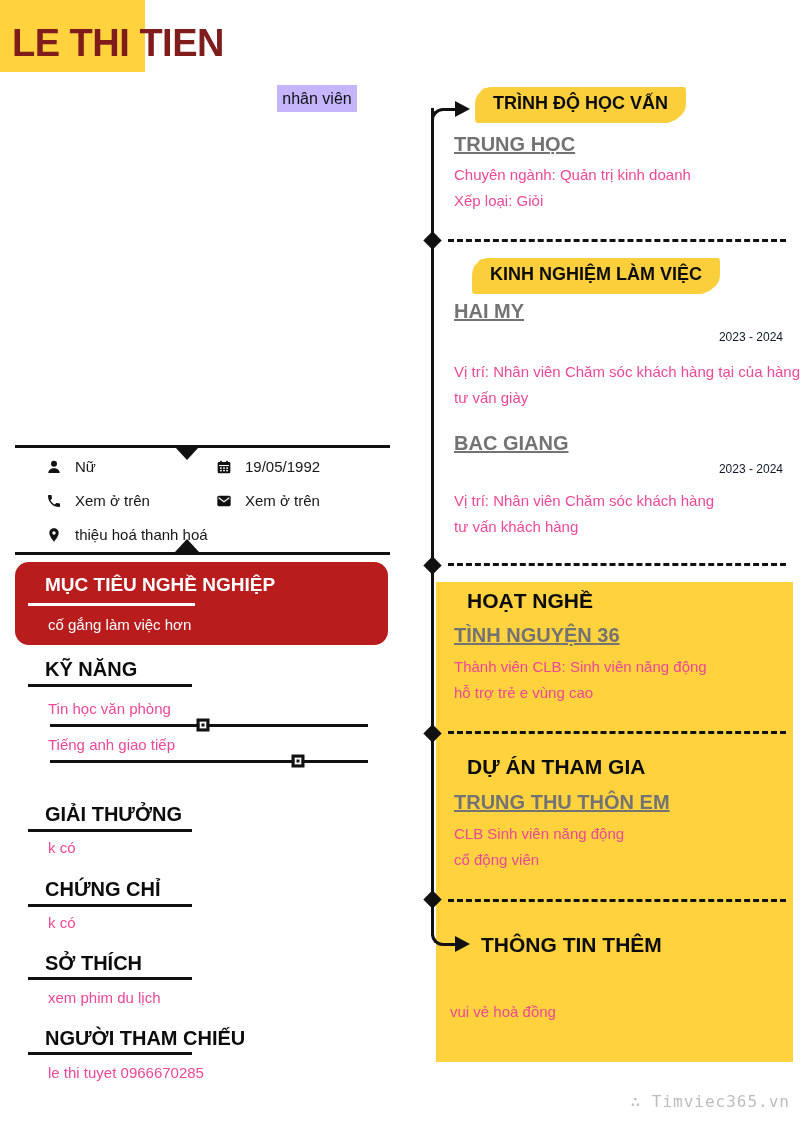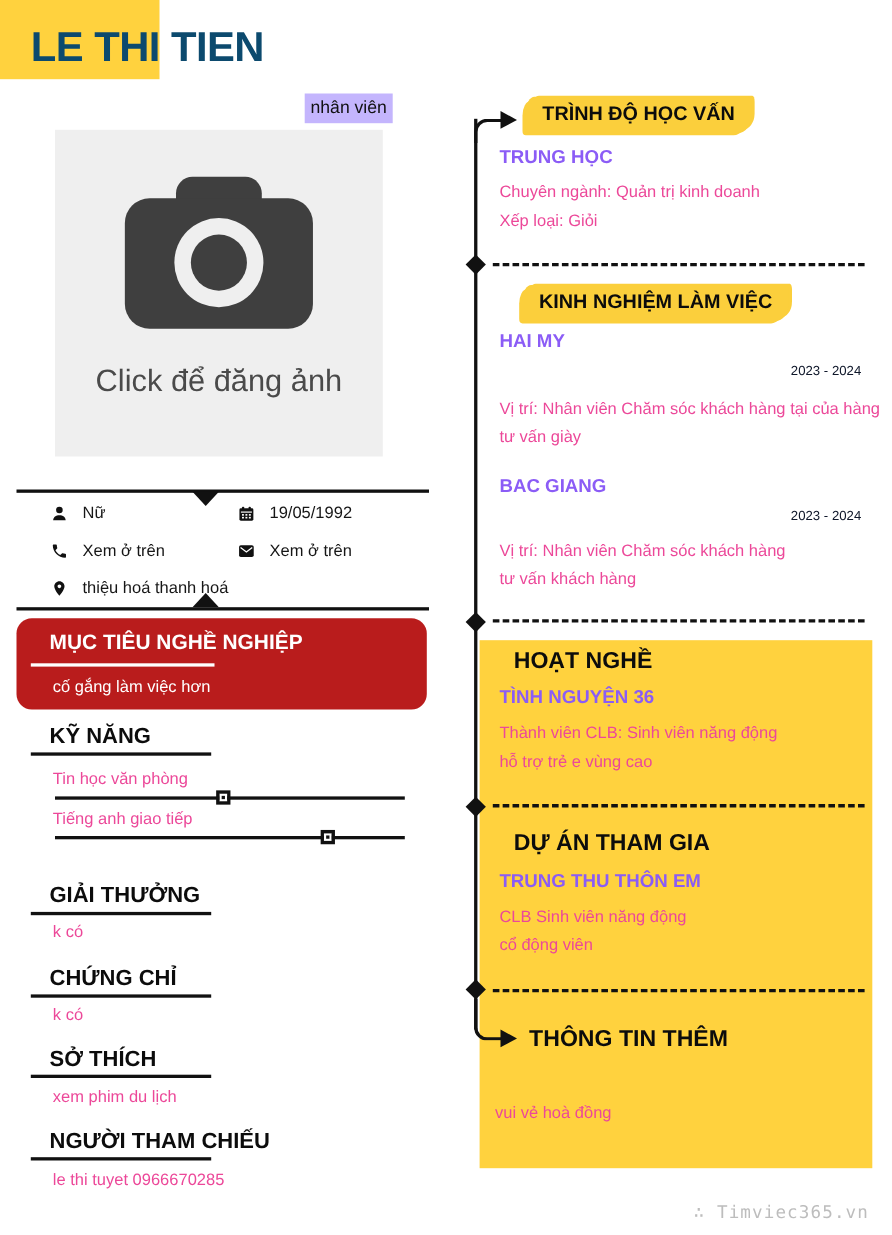--- a/index.html
+++ b/index.html
@@ -5,21 +5,21 @@
   * { margin:0; padding:0; box-sizing:border-box; }
   html,body { background:#ffffff; }
   .page {
     position:relative; width:811px; height:1123px; background:#fff;
     font-family:"Liberation Sans","DejaVu Sans",sans-serif; color:#1a1a1a; overflow:hidden;
   }
   .abs { position:absolute; }
 
   
   .name-bg { left:0; top:8; width:145px; height:72px; background:#FFD23E; }
-  .name { left:28px; top:22px; font-size:38px; font-weight:bold; color:#0c4a6e; letter-spacing:-0.5px; }
+  .name { left:12px; top:22px; font-size:38px; font-weight:bold; color:#7f1d1d; letter-spacing:-0.5px; }
   .tag { left:277px; top:85px; width:80px; height:27px; background:#c4b5fd; color:#111;
          font-size:16px; display:flex; align-items:center; justify-content:center; }
 
   
   .photo { left:50px; top:118px; width:298px; height:297px; background:#EFEFEF; cursor:pointer; }
   .photo svg { position:absolute; left:50%; top:38px; transform:translateX(-50%); }
   .photo-caption { position:absolute; left:0; right:0; top:212px; text-align:center;
                    font-size:28px; color:#4a4a4a; }
 
   
@@ -54,46 +54,37 @@
   .hook-bottom { left:431px; top:908px; width:26px; height:38px;
                  border-bottom:3px solid #111; border-left:3px solid #111; border-bottom-left-radius:12px; }
   .arrow-right { width:0; height:0; border-top:8px solid transparent; border-bottom:8px solid transparent;
                  border-left:15px solid #111; }
   .diamond { width:13px; height:13px; background:#111; transform:rotate(45deg); left:426px; }
   .dash { left:448px; width:338px; border-top:3px dashed #111; }
 
   .brush { background:#FBCF3C; padding:5px 15px 7px; font-size:18px; font-weight:bold; color:#0c0c0c;
            border-radius:8px 3px 12px 4px / 14px 6px 16px 5px;
            box-shadow:4px -2px 0 -1px #FBCF3C, -4px 3px 0 -1px #FBCF3C; display:inline-block; }
-  .sub-head { font-size:17px; font-weight:bold; color:#8b5cf6; }
+  .sub-head { font-size:20px; font-weight:bold; color:#737373;text-decoration:underline; }
   .period { font-size:12px; font-weight:normal; color:#0f172a; right:28px; }
   .yellow-block { left:436px; top:582px; width:357px; height:480px; background:#FFD23E; }
   .h-right { font-size:21px; font-weight:bold; color:#0c0c0c; }
 
   .watermark { right:21px; top:1092px; font-family:"DejaVu Sans Mono","Liberation Mono",monospace;
                font-size:16px; color:#bdbdbd; letter-spacing:1px; }
 </style>
 </head>
 <body>
 
 <div class="page">
 
   <div class="abs name-bg"></div>
   <div class="abs name">LE THI TIEN</div>
   <div class="abs tag">nhân viên</div>
 
-  <div class="abs photo">
-    <svg width="180" height="146" viewBox="0 0 120 97">
-      <rect x="34" y="3" width="52" height="28" rx="10" fill="#3F3F3F"></rect>
-      <rect x="3" y="16" width="114" height="79" rx="15" fill="#3F3F3F"></rect>
-      <circle cx="60" cy="55" r="27" fill="#EFEFEF"></circle>
-      <circle cx="60" cy="55" r="17" fill="#3F3F3F"></circle>
-    </svg>
-    <div class="photo-caption">Click để đăng ảnh</div>
-  </div>
 
   <div class="abs contact">
     <div class="c-line" style="top:0;"></div>
     <div class="tri-down"></div>
 
     <div class="c-item" style="left:31px; top:13px;">
       <svg width="16" height="16" viewBox="0 0 24 24" fill="#111">
         <circle cx="12" cy="7" r="4.5"></circle>
           <path d="M3.5 21c0-4.4 3.8-7 8.5-7s8.5 2.6 8.5 7z"></path>
       </svg>

